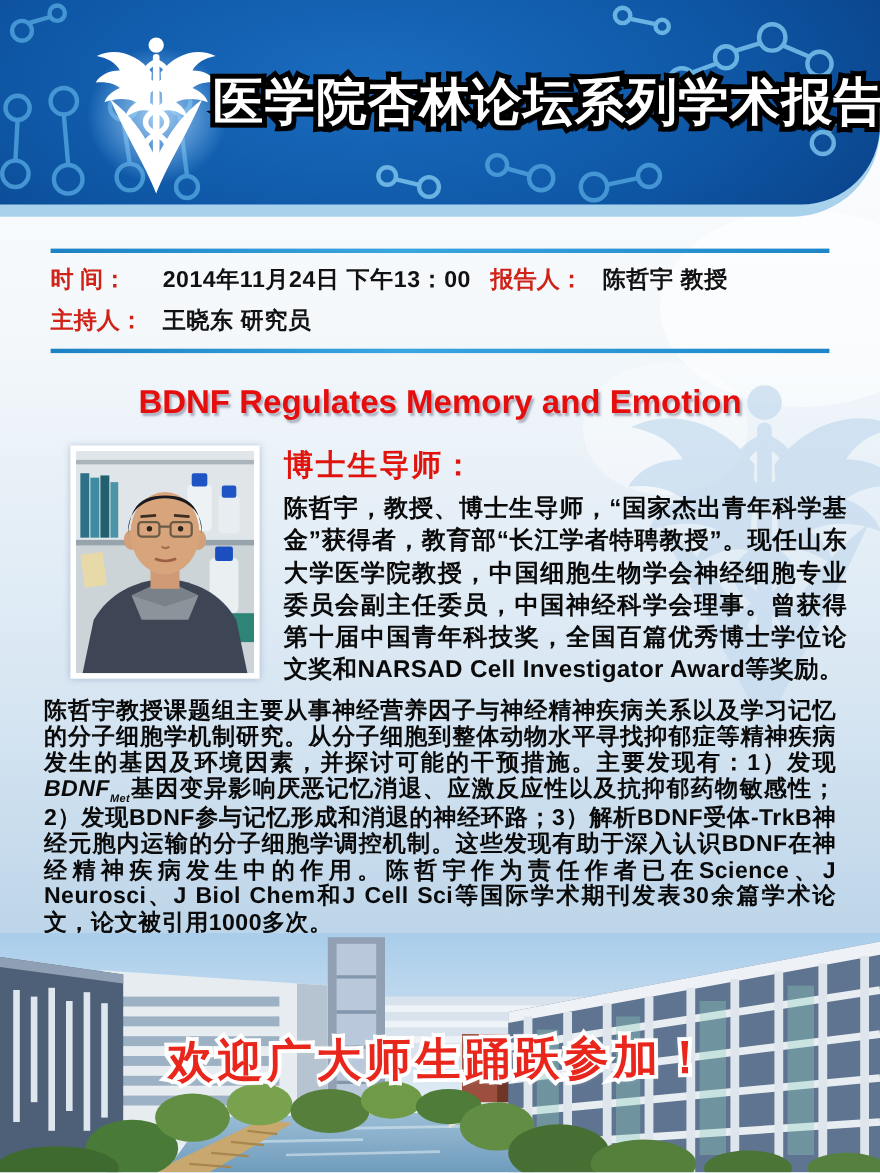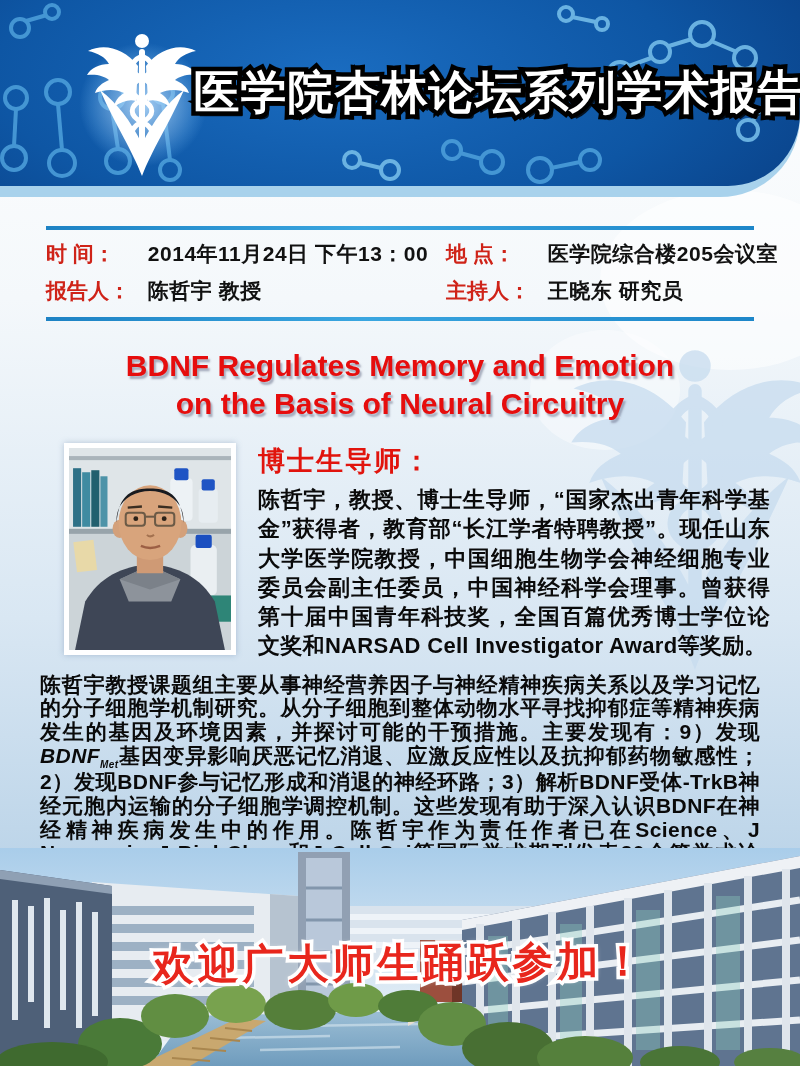--- a/index.html
+++ b/index.html
@@ -150,38 +150,33 @@
   </svg>
 
   <div class="info">
     <div class="blue-rule"></div>
     <div class="info-grid">
       <div class="info-item">
         <span class="info-label">时 间：</span>
         <span class="val">2014年11月24日 下午13：00</span>
       </div>
       <div class="info-item">
-        <span class="info-label">地 点：</span>
-        <span class="val">医学院综合楼205会议室</span>
-      </div>
-      <div class="info-item">
         <span class="info-label">报告人：</span>
         <span class="val">陈哲宇  教授</span>
       </div>
       <div class="info-item">
         <span class="info-label">主持人：</span>
         <span class="val">王晓东  研究员</span>
       </div>
     </div>
     <div class="blue-rule"></div>
   </div>
 
   <div class="talk-title">
     <div>BDNF Regulates Memory and Emotion</div>
-    <div>on the Basis of Neural Circuitry</div>
   </div>
 
   <div class="bio">
     <div class="photo-frame">
       <svg viewBox="0 0 160 200" preserveAspectRatio="none" aria-hidden="true">
         <rect width="160" height="200" fill="#ccd4d8"></rect>
         <rect width="160" height="82" fill="#dfe5e8"></rect>
         <rect x="0" y="80" width="160" height="5" fill="#98a4ab"></rect>
         <rect x="0" y="8" width="160" height="4" fill="#aab4ba"></rect>
         <g>
@@ -222,21 +217,21 @@
         <path d="M71,97 Q80,101 90,97" fill="none" stroke="#9c5f44" stroke-width="2.4"></path>
       </svg>
     </div>
     <div class="bio-text">
       <div class="bio-heading">博士生导师：</div>
       <div class="bio-body">陈哲宇，教授、博士生导师，“国家杰出青年科学基金”获得者，教育部“长江学者特聘教授”。现任山东大学医学院教授，中国细胞生物学会神经细胞专业委员会副主任委员，中国神经科学会理事。曾获得第十届中国青年科技奖，全国百篇优秀博士学位论文奖和NARSAD Cell Investigator Award等奖励。</div>
     </div>
   </div>
 
   <div class="abstract">
-    <span>陈哲宇教授课题组主要从事神经营养因子与神经精神疾病关系以及学习记忆的分子细胞学机制研究。从分子细胞到整体动物水平寻找抑郁症等精神疾病发生的基因及环境因素，并探讨可能的干预措施。主要发现有：9）发现</span><i>BDNF</i><sub>Met</sub><span>基因变异影响厌恶记忆消退、应激反应性以及抗抑郁药物敏感性；2）发现BDNF参与记忆形成和消退的神经环路；3）解析BDNF受体-TrkB神经元胞内运输的分子细胞学调控机制。这些发现有助于深入认识BDNF在神经精神疾病发生中的作用。陈哲宇作为责任作者已在Science、J Neurosci、J Biol Chem和J Cell Sci等国际学术期刊发表30余篇学术论文，论文被引用1000多次。</span>
+    <span>陈哲宇教授课题组主要从事神经营养因子与神经精神疾病关系以及学习记忆的分子细胞学机制研究。从分子细胞到整体动物水平寻找抑郁症等精神疾病发生的基因及环境因素，并探讨可能的干预措施。主要发现有：1）发现</span><i>BDNF</i><sub>Met</sub><span>基因变异影响厌恶记忆消退、应激反应性以及抗抑郁药物敏感性；2）发现BDNF参与记忆形成和消退的神经环路；3）解析BDNF受体-TrkB神经元胞内运输的分子细胞学调控机制。这些发现有助于深入认识BDNF在神经精神疾病发生中的作用。陈哲宇作为责任作者已在Science、J Neurosci、J Biol Chem和J Cell Sci等国际学术期刊发表30余篇学术论文，论文被引用1000多次。</span>
   </div>
 
   <div class="footer">
     <svg class="scene" viewBox="0 0 800 218" preserveAspectRatio="none" aria-hidden="true">
       <defs>
         <linearGradient id="sky" x1="0" y1="0" x2="0" y2="1">
           <stop offset="0" stop-color="#a9cdea"></stop>
             <stop offset="0.55" stop-color="#d3e4f2"></stop>
             <stop offset="0.8" stop-color="#eaf2f8"></stop>
         </linearGradient>

